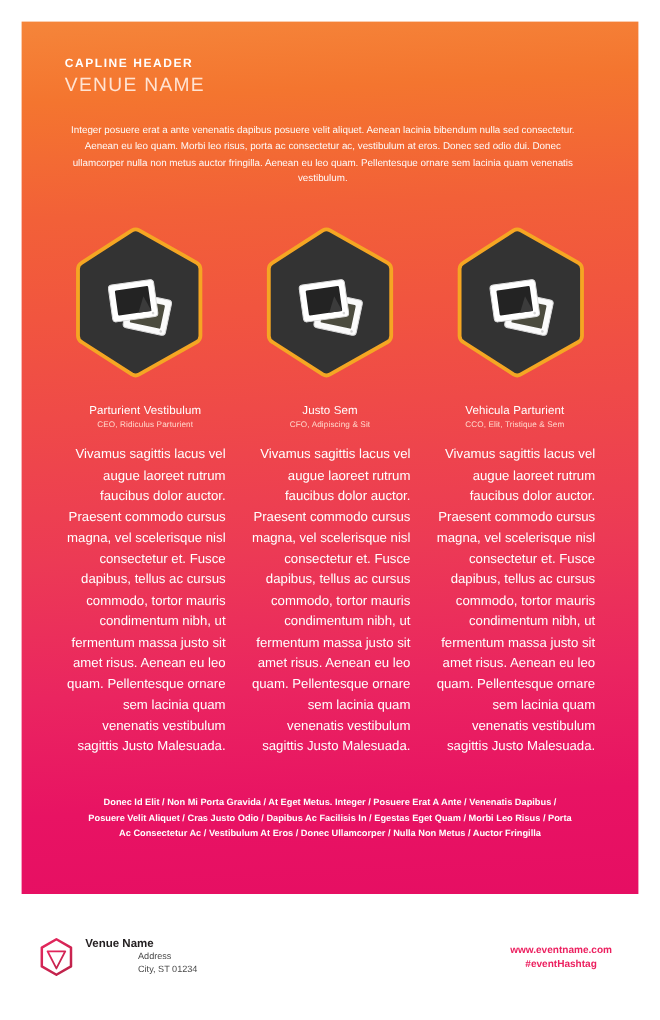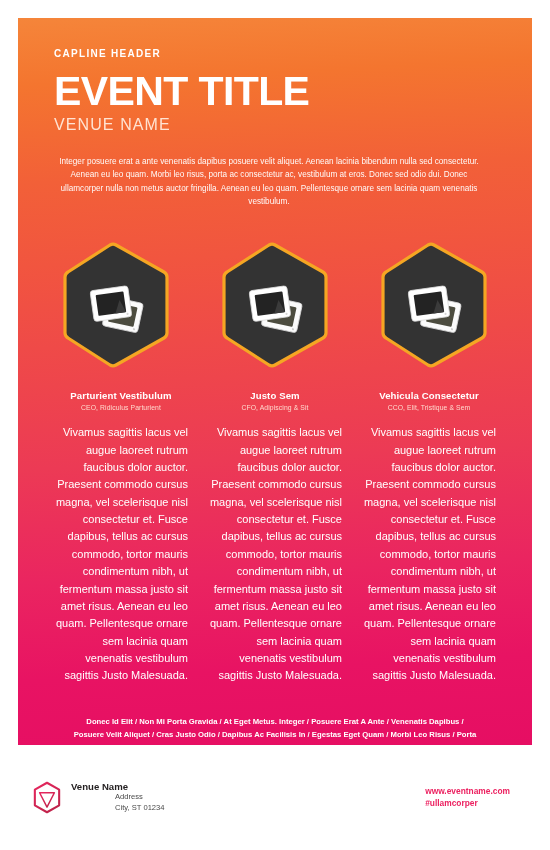--- a/index.html
+++ b/index.html
@@ -98,21 +98,21 @@
     display: flex;
     justify-content: space-between;
     margin-top: 22px;
   }
   .speaker {
     width: 134px;
   }
   .sp-name {
     color: #ffffff;
     font-size: 9.6px;
-    font-weight: bold;
+    font-weight: normal;
     text-align: center;
     letter-spacing: 0.1px;
   }
   .sp-role {
     color: #ffd9cd;
     font-size: 6.8px;
     text-align: center;
     margin-top: 3px;
     letter-spacing: 0.1px;
   }
@@ -170,38 +170,37 @@
     font-size: 9.6px;
     font-weight: bold;
   }
   .venue-block .v-line {
     color: #4a4a4a;
     font-size: 7.6px;
     line-height: 1.42;
     margin-left: 44px;
   }
   .footer-right {
-    text-align: left;
+    text-align: center;
   }
   .footer-right div {
     color: #ec2160;
     font-size: 8.4px;
     font-weight: bold;
     line-height: 1.42;
   }
 </style>
 </head>
 <body>
 
 <div class="page">
 
   <div class="hero">
 
     <div class="capline">CAPLINE HEADER</div>
-    <div class="event-title">EVENT TITLE</div>
     <div class="venue-name-hero">VENUE NAME</div>
     <div class="intro">Integer posuere erat a ante venenatis dapibus posuere velit aliquet. Aenean lacinia bibendum nulla sed consectetur. Aenean eu leo quam. Morbi leo risus, porta ac consectetur ac, vestibulum at eros. Donec sed odio dui. Donec ullamcorper nulla non metus auctor fringilla. Aenean eu leo quam. Pellentesque ornare sem lacinia quam venenatis vestibulum.</div>
 
     <div class="badges">
 
       <div class="badge">
         <svg width="112" height="126" viewBox="0 0 112 126">
           <path d="M56 3 L104 30 A6 6 0 0 1 107 35 L107 91 A6 6 0 0 1 104 96 L56 123 A6 6 0 0 1 50 123 L8 96 A6 6 0 0 1 5 91 L5 35 A6 6 0 0 1 8 30 L50 3 A6 6 0 0 1 56 3 Z" fill="#333333" stroke="#f5a623" stroke-width="3.2" stroke-linejoin="round"></path>
           <g transform="translate(30,44)">
             <g transform="rotate(12 26 22)">
@@ -264,21 +263,21 @@
         <div class="sp-name">Parturient Vestibulum</div>
         <div class="sp-role">CEO, Ridiculus Parturient</div>
         <div class="sp-bio">Vivamus sagittis lacus vel augue laoreet rutrum faucibus dolor auctor. Praesent commodo cursus magna, vel scelerisque nisl consectetur et. Fusce dapibus, tellus ac cursus commodo, tortor mauris condimentum nibh, ut fermentum massa justo sit amet risus. Aenean eu leo quam. Pellentesque ornare sem lacinia quam venenatis vestibulum sagittis Justo Malesuada.</div>
       </div>
       <div class="speaker">
         <div class="sp-name">Justo Sem</div>
         <div class="sp-role">CFO, Adipiscing &amp; Sit</div>
         <div class="sp-bio">Vivamus sagittis lacus vel augue laoreet rutrum faucibus dolor auctor. Praesent commodo cursus magna, vel scelerisque nisl consectetur et. Fusce dapibus, tellus ac cursus commodo, tortor mauris condimentum nibh, ut fermentum massa justo sit amet risus. Aenean eu leo quam. Pellentesque ornare sem lacinia quam venenatis vestibulum sagittis Justo Malesuada.</div>
       </div>
       <div class="speaker">
-        <div class="sp-name">Vehicula Consectetur</div>
+        <div class="sp-name">Vehicula Parturient</div>
         <div class="sp-role">CCO, Elit, Tristique &amp; Sem</div>
         <div class="sp-bio">Vivamus sagittis lacus vel augue laoreet rutrum faucibus dolor auctor. Praesent commodo cursus magna, vel scelerisque nisl consectetur et. Fusce dapibus, tellus ac cursus commodo, tortor mauris condimentum nibh, ut fermentum massa justo sit amet risus. Aenean eu leo quam. Pellentesque ornare sem lacinia quam venenatis vestibulum sagittis Justo Malesuada.</div>
       </div>
     </div>
 
     <div class="featuring">
       <div class="feat-list">Donec Id Elit / Non Mi Porta Gravida / At Eget Metus. Integer / Posuere Erat A Ante / Venenatis Dapibus / Posuere Velit Aliquet / Cras Justo Odio / Dapibus Ac Facilisis In / Egestas Eget Quam / Morbi Leo Risus / Porta Ac Consectetur Ac / Vestibulum At Eros / Donec Ullamcorper / Nulla Non Metus / Auctor Fringilla</div>
     </div>
 
   </div>
@@ -296,17 +295,17 @@
         <path d="M8.5 13.5 L25.5 13.5 L17 30 Z" fill="none" stroke="url(#lg)" stroke-width="1.7" stroke-linejoin="round"></path>
       </svg>
       <div class="venue-block">
         <div class="v-name">Venue Name</div>
         <div class="v-line">Address</div>
         <div class="v-line">City, ST 01234</div>
       </div>
     </div>
     <div class="footer-right">
       <div>www.eventname.com</div>
-      <div>#ullamcorper</div>
+      <div>#eventHashtag</div>
     </div>
   </div>
 
 </div>
 
 </body></html>

